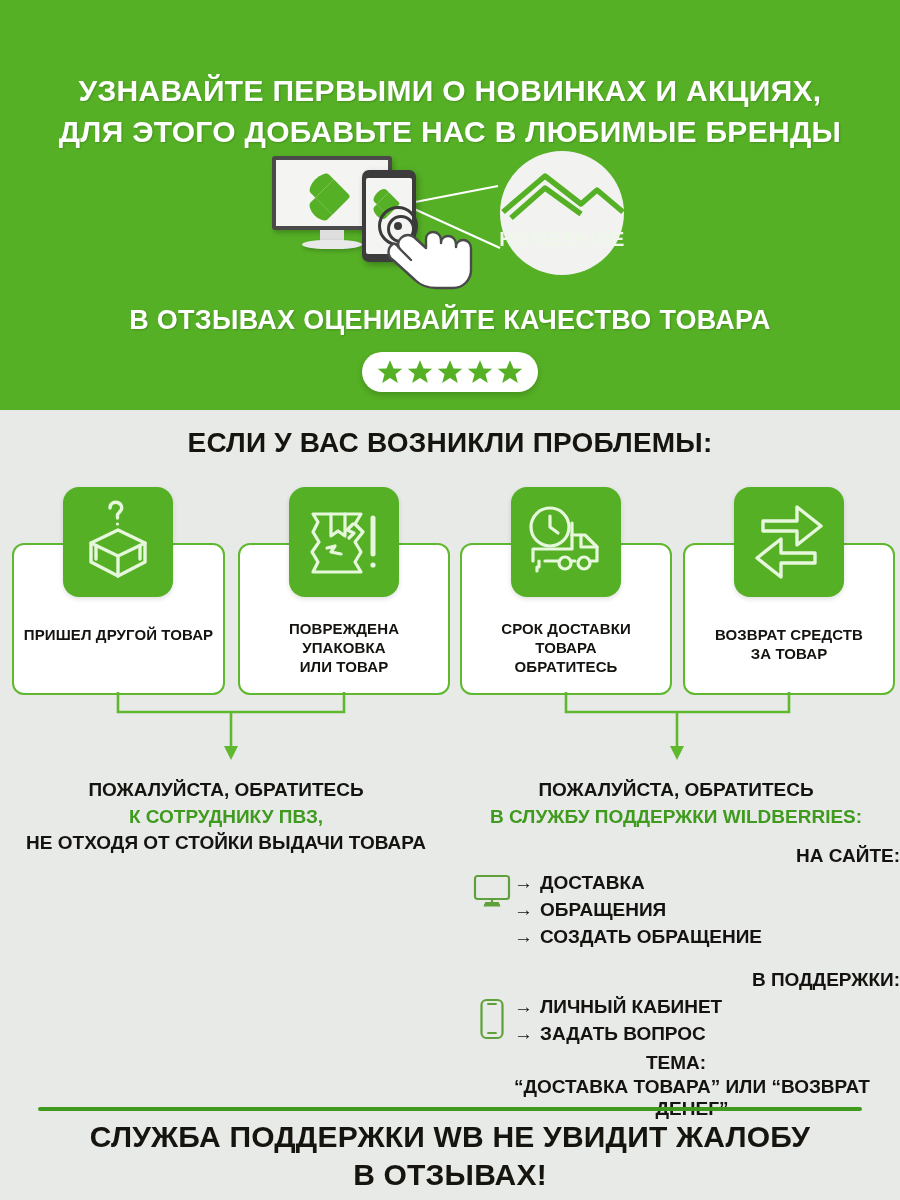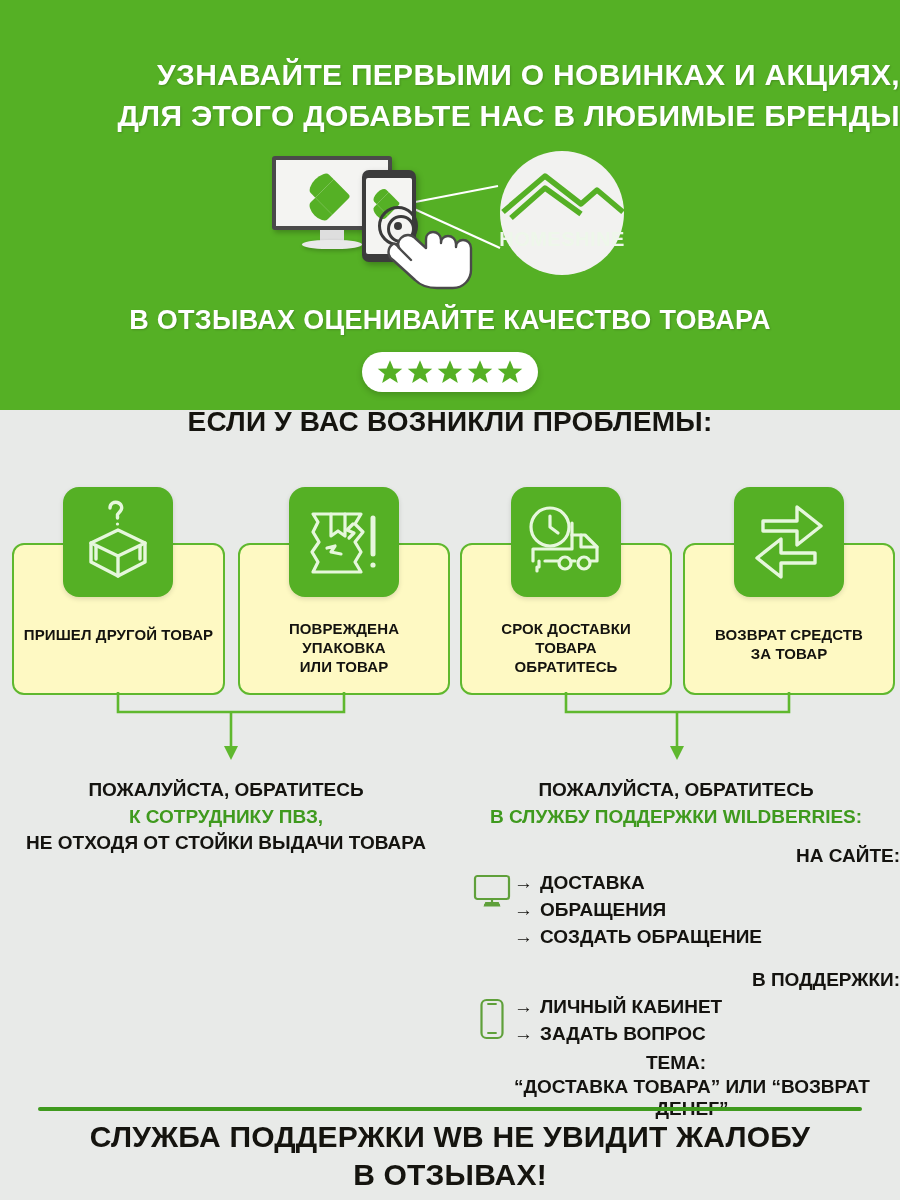--- a/index.html
+++ b/index.html
@@ -10,22 +10,22 @@
     position:relative;
     overflow:hidden;
   }
 
   
   .hero {
     position:absolute; left:0; top:0; width:900px; height:410px;
     background:#55b025;
   }
   .hero-title {
-    position:absolute; left:0; top:54px; width:900px;
-    text-align:right; color:#ffffff;
+    position:absolute; left:0; top:70px; width:900px;
+    text-align:center; color:#ffffff;
     font-size:30px; font-weight:bold; line-height:1.38;
     letter-spacing:0.3px;
     text-shadow:1px 1px 2px rgba(0,0,0,.18);
   }
   .hero-title .l2 { display:block; }
 
   .illus {
     position:absolute; left:0; top:148px; width:900px; height:135px;
   }
   .monitor {
@@ -110,27 +110,27 @@
   }
   .stars-pill {
     position:absolute; left:50%; top:352px; transform:translateX(-50%);
     width:176px; height:40px; background:#ffffff; border-radius:20px;
     display:flex; align-items:center; justify-content:center; gap:2px;
     box-shadow:0 3px 6px rgba(0,0,0,.18);
   }
 
   
   .problems-title {
-    position:absolute; left:0; top:406px; width:900px; text-align:center;
+    position:absolute; left:0; top:427px; width:900px; text-align:center;
     font-size:28px; font-weight:bold; color:#15140f; letter-spacing:0.2px;
   }
 
   .card {
     position:absolute; top:543px; height:152px;
-    background:#fef9c3; border:2px solid #5fb82e; border-radius:12px;
+    background:#ffffff; border:2px solid #5fb82e; border-radius:12px;
   }
   .card-1 { left:12px;  width:213px; }
   .card-2 { left:238px; width:212px; }
   .card-3 { left:460px; width:212px; }
   .card-4 { left:683px; width:212px; }
 
   .card-label {
     position:absolute; left:8px; right:8px; top:74px;
     text-align:center; font-size:15px; font-weight:bold;
     color:#14130f; line-height:1.28; letter-spacing:.1px;

